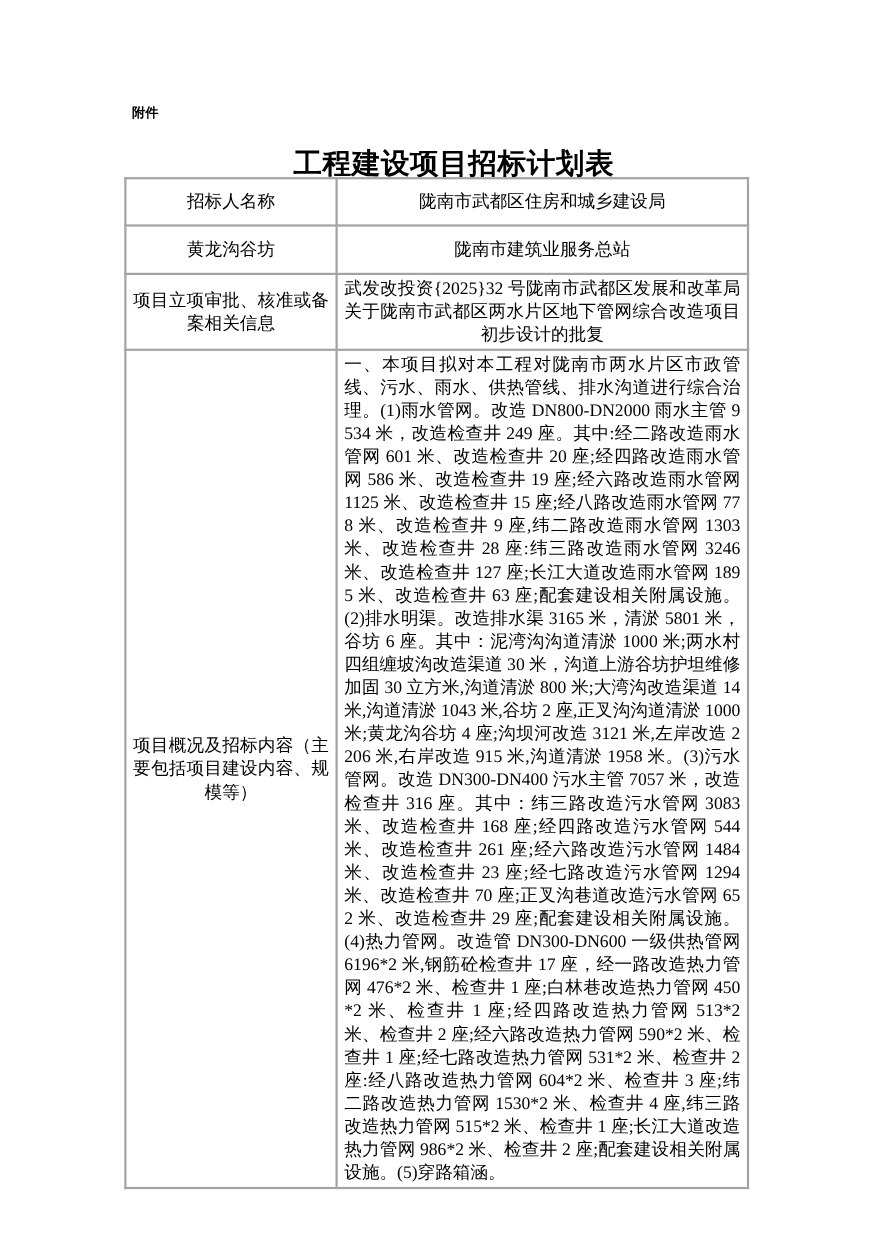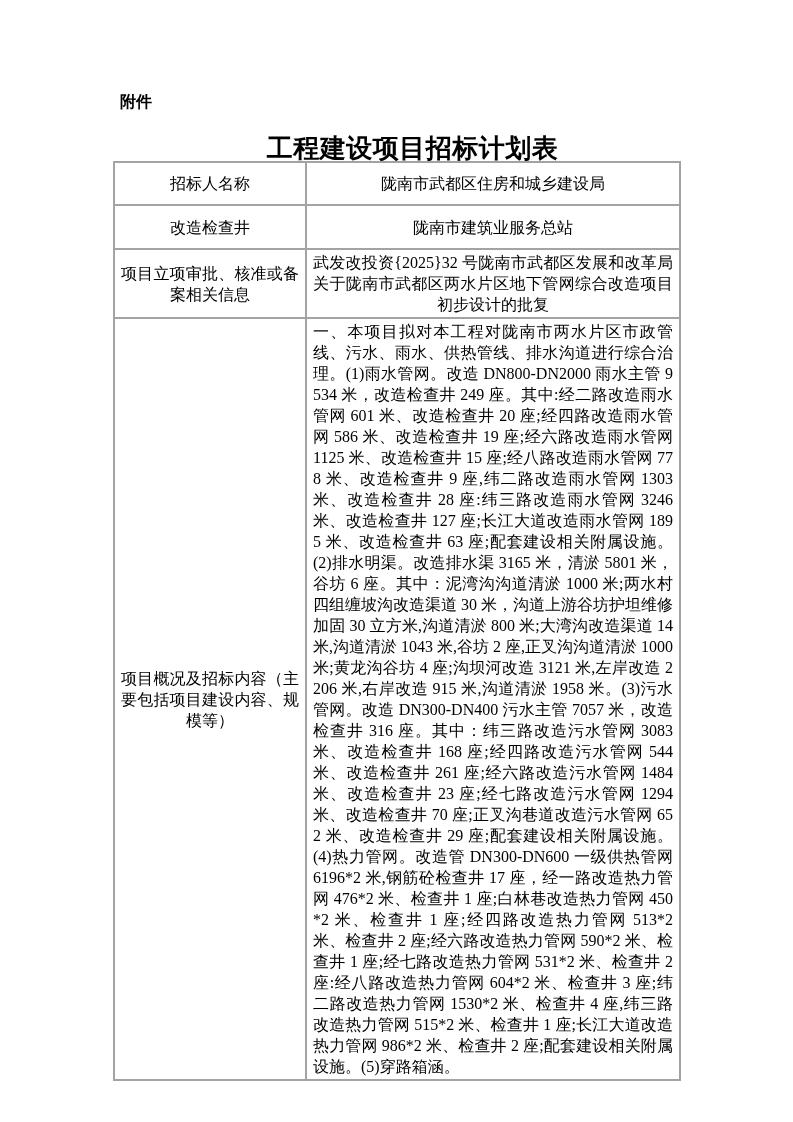--- a/index.html
+++ b/index.html
@@ -16,21 +16,21 @@
     overflow: hidden;
     font-family: "Liberation Serif", "DejaVu Serif", serif;
     color: #000000;
   }
   .attachment {
     position: absolute;
     left: 120px;
     top: 92px;
     font-family: "Liberation Sans", "DejaVu Sans", sans-serif;
     font-weight: bold;
-    font-size: 16px;
+    font-size: 12px;
     line-height: 20px;
   }
   .doc-title {
     position: absolute;
     left: 0;
     top: 113px;
     width: 100%;
     margin: 16px;
     text-align: center;
     font-family: "Liberation Sans", "DejaVu Sans", sans-serif;
@@ -110,21 +110,21 @@
     <colgroup>
       <col class="c-label">
       <col class="c-value">
     </colgroup>
     <tbody>
       <tr class="r1">
         <td class="label-cell single-line">招标人名称</td>
         <td class="value-center">陇南市武都区住房和城乡建设局</td>
       </tr>
       <tr class="r3">
-        <td class="label-cell single-line">改造检查井</td>
+        <td class="label-cell single-line">黄龙沟谷坊</td>
         <td class="value-center">陇南市建筑业服务总站</td>
       </tr>
       <tr class="r4">
         <td class="label-cell">项目立项审批、核准或备案相关信息</td>
         <td class="value-justify-center">武发改投资{2025}32 号陇南市武都区发展和改革局关于陇南市武都区两水片区地下管网综合改造项目初步设计的批复</td>
       </tr>
       <tr class="r5">
         <td class="label-cell">项目概况及招标内容（主要包括项目建设内容、规模等）</td>
         <td class="value-body">一、本项目拟对本工程对陇南市两水片区市政管线、污水、雨水、供热管线、排水沟道进行综合治理。(1)雨水管网。改造 DN800-DN2000 雨水主管 9534 米，改造检查井 249 座。其中:经二路改造雨水管网 601 米、改造检查井 20 座;经四路改造雨水管网 586 米、改造检查井 19 座;经六路改造雨水管网 1125 米、改造检查井 15 座;经八路改造雨水管网 778 米、改造检查井 9 座,纬二路改造雨水管网 1303 米、改造检查井 28 座:纬三路改造雨水管网 3246 米、改造检查井 127 座;长江大道改造雨水管网 1895 米、改造检查井 63 座;配套建设相关附属设施。(2)排水明渠。改造排水渠 3165 米，清淤 5801 米，谷坊 6 座。其中：泥湾沟沟道清淤 1000 米;两水村四组缠坡沟改造渠道 30 米，沟道上游谷坊护坦维修加固 30 立方米,沟道清淤 800 米;大湾沟改造渠道 14 米,沟道清淤 1043 米,谷坊 2 座,正叉沟沟道清淤 1000 米;黄龙沟谷坊 4 座;沟坝河改造 3121 米,左岸改造 2206 米,右岸改造 915 米,沟道清淤 1958 米。(3)污水管网。改造 DN300-DN400 污水主管 7057 米，改造检查井 316 座。其中：纬三路改造污水管网 3083 米、改造检查井 168 座;经四路改造污水管网 544 米、改造检查井 261 座;经六路改造污水管网 1484 米、改造检查井 23 座;经七路改造污水管网 1294 米、改造检查井 70 座;正叉沟巷道改造污水管网 652 米、改造检查井 29 座;配套建设相关附属设施。(4)热力管网。改造管 DN300-DN600 一级供热管网 6196*2 米,钢筋砼检查井 17 座，经一路改造热力管网 476*2 米、检查井 1 座;白林巷改造热力管网 450*2 米、检查井 1 座;经四路改造热力管网 513*2 米、检查井 2 座;经六路改造热力管网 590*2 米、检查井 1 座;经七路改造热力管网 531*2 米、检查井 2 座:经八路改造热力管网 604*2 米、检查井 3 座;纬二路改造热力管网 1530*2 米、检查井 4 座,纬三路改造热力管网 515*2 米、检查井 1 座;长江大道改造热力管网 986*2 米、检查井 2 座;配套建设相关附属设施。(5)穿路箱涵。</td>
       </tr>

